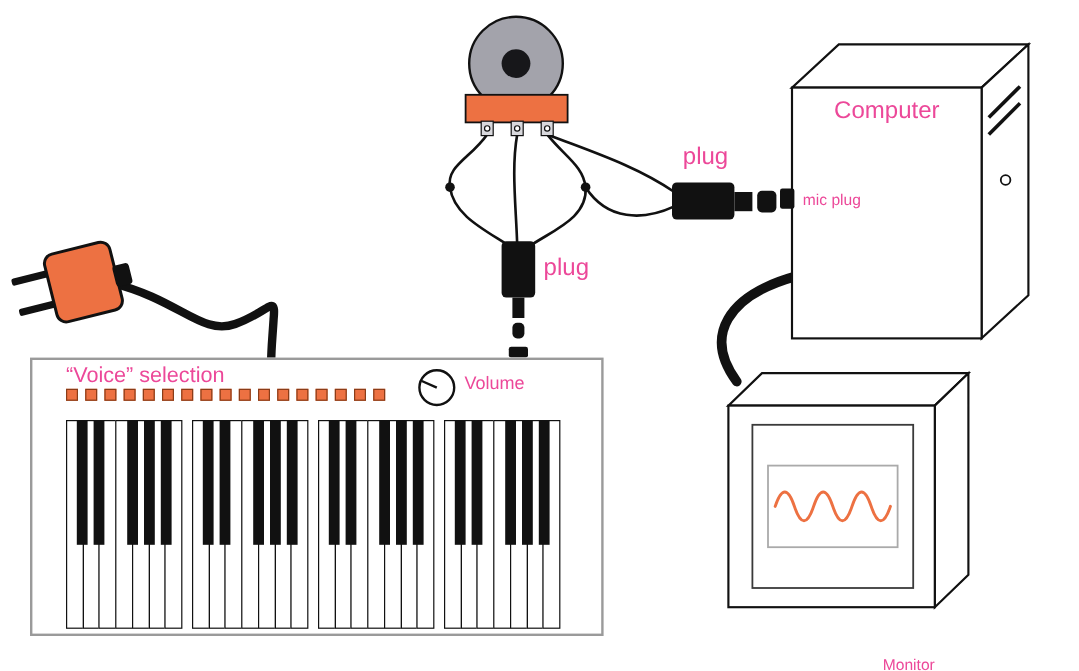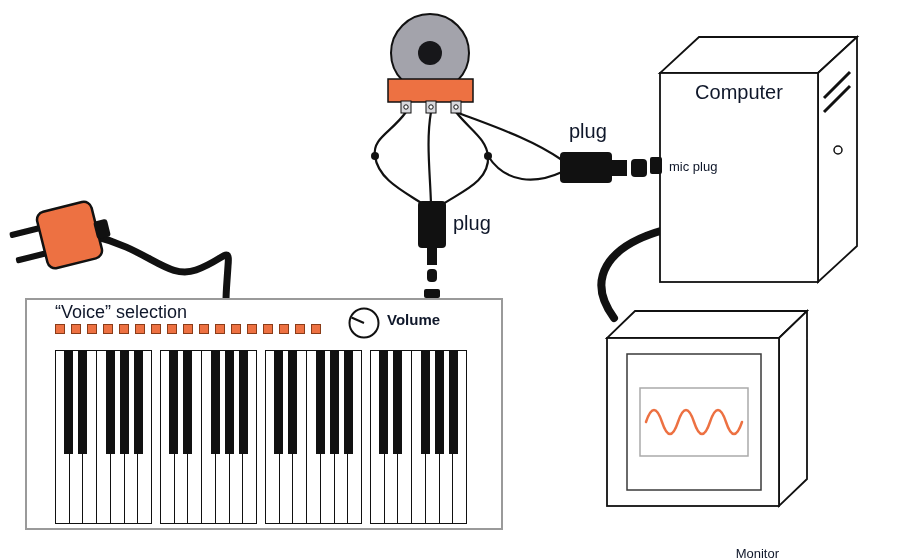--- a/index.html
+++ b/index.html
@@ -1,32 +1,32 @@
 <!DOCTYPE html>
 <html style="--accent: #ED7142; --speaker-gray: #A3A3AB; --wave: #ED7142; --line: #111111;"><head>
 <meta charset="utf-8">
 <style>
   * { margin:0; padding:0; box-sizing:border-box; }
   html,body { background:#fff; }
   body { font-family:"Liberation Sans", sans-serif; }
   .page { position:relative; width:899px; height:559px; background:#fff; overflow:hidden; }
   .stage { position:absolute; left:0; top:0; width:899px; height:559px; }
 
-  .label { position:absolute; color:#0f172a; white-space:nowrap; }
+  .label { position:absolute; color:#ec4899; white-space:nowrap; }
   .computer-label { left:660px; top:81px; width:158px; text-align:center; font-size:20px; }
   .mic-input-label { left:669px; top:159px; font-size:13px; }
   .plug-side-label { left:569px; top:120px; font-size:20px; }
   .plug-top-label  { left:453px; top:212px; font-size:20px; }
   .monitor-label   { left:607px; top:511px; width:172px; text-align:right; font-size:13px;margin-top:35px; }
 
   .panel { position:absolute; left:25px; top:298px; width:478px; height:232px;
            background:#fff; border:2px solid #9a9a9a; }
   .panel .label { position:absolute; }
   .voice-label { left:28px; top:2px; width:266px; font-size:18px; }
-  .volume-label { left:360px; top:11px; font-size:15px;font-weight:bold; }
+  .volume-label { left:360px; top:11px; font-size:15px; }
   .voice-row { position:absolute; left:28px; top:24px; display:flex; gap:6px; }
   .voice-sq { width:10px; height:10px; background:var(--accent); border:1px solid #8a3c18; }
   .knob { position:absolute; left:320px; top:6px; }
 
   .keys { position:absolute; left:28px; top:50px; width:412px; height:174px; display:flex; gap:8px; }
   .octave { position:relative; flex:1; display:flex; }
   .white-key { flex:1; background:#fff; border:1px solid #111; margin-left:-1px; }
   .octave .white-key:first-child { margin-left:0; }
   .black-key { position:absolute; top:0; width:9px; height:104px; background:#111; }
 </style>

